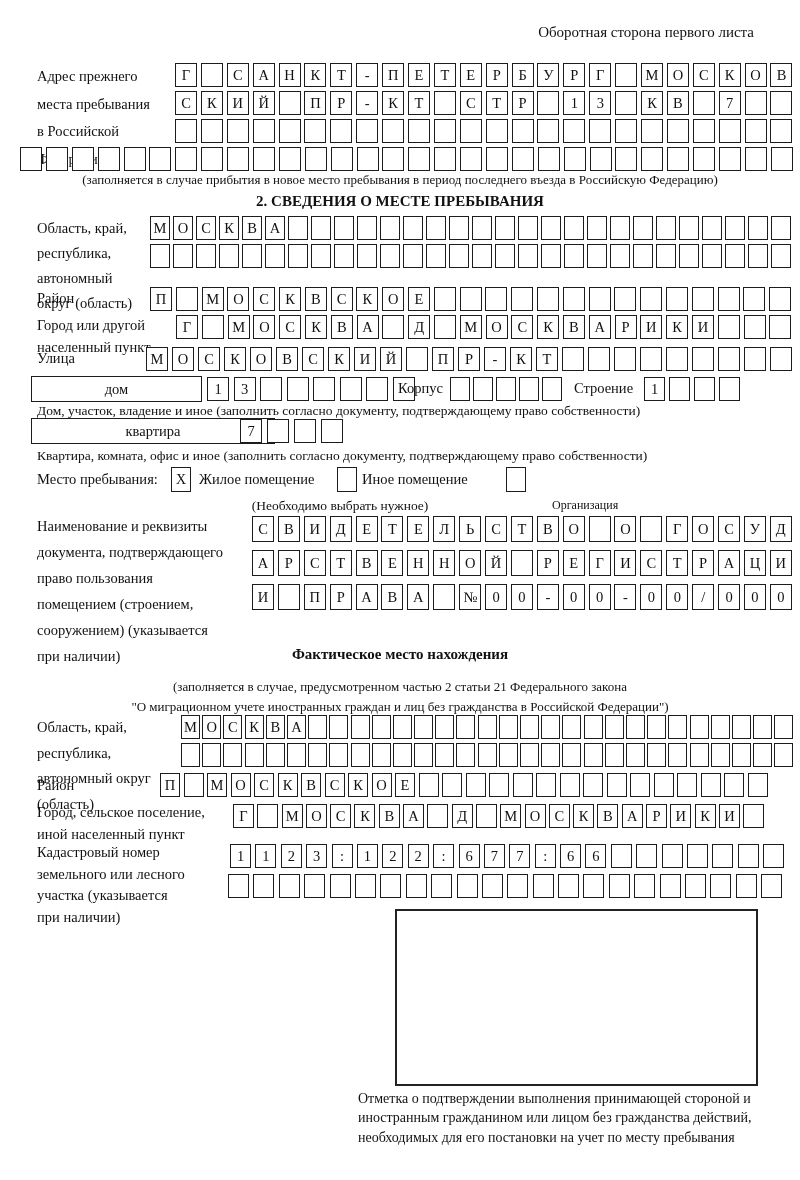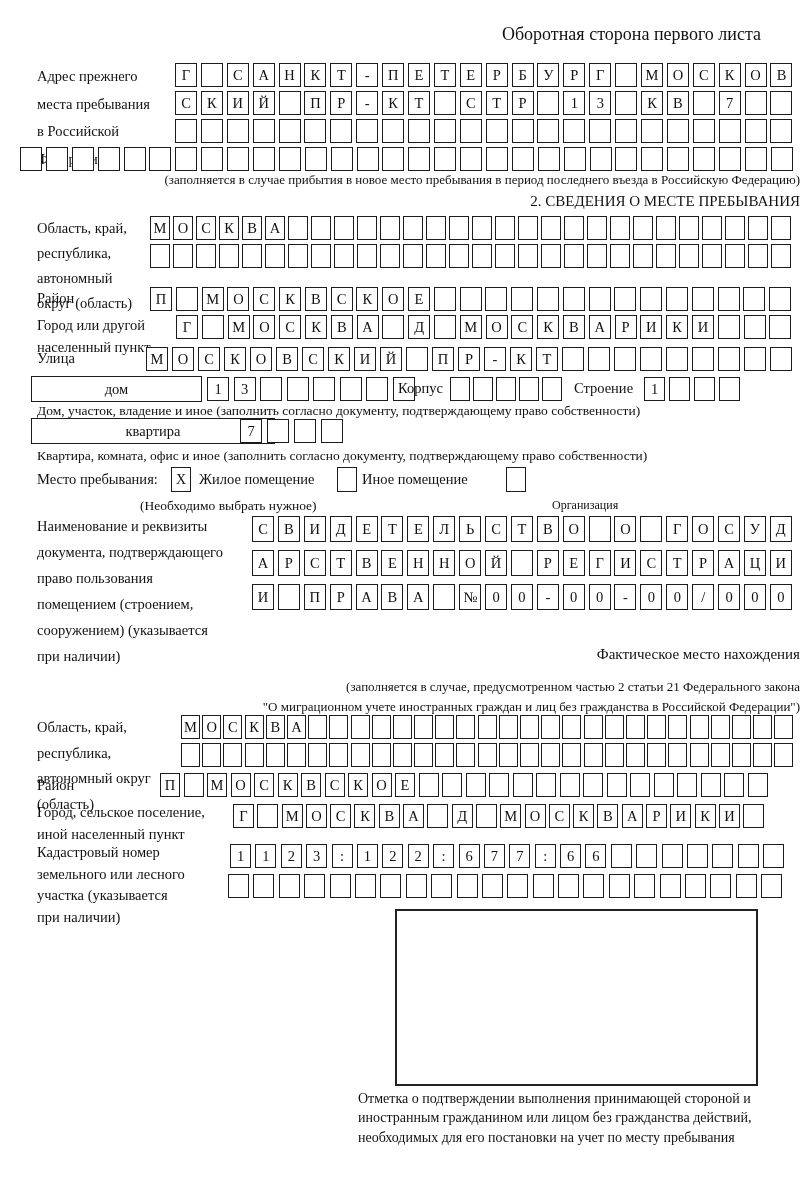--- a/index.html
+++ b/index.html
@@ -2,38 +2,38 @@
 <html><head>
 <meta charset="utf-8">
 <style>
   *{margin:0;padding:0;box-sizing:border-box}
   html,body{background:#fff}
   body{width:800px;height:1180px;position:relative;overflow:hidden;
        font-family:"Liberation Serif","DejaVu Serif",serif;color:#111}
   .abs{position:absolute}
   .lbl{font-size:14.5px;white-space:pre-line}
   .cap{font-size:13px}
-  .center{left:0;width:800px;text-align:right}
-  .bold{font-weight:normal}
+  .center{left:0;width:800px;text-align:center}
+  .bold{font-weight:bold}
   .row{position:absolute;display:flex;white-space:nowrap}
   .cell{flex:none;width:var(--cw,22px);height:var(--ch,24px);
         margin-right:calc(var(--p,26px) - var(--cw,22px));
         border:1.5px solid #1c1c1c;background:#fff;
         display:inline-flex;align-items:center;justify-content:center;
         font-size:14.5px;color:#111}
   .cb{position:absolute;width:20px;height:25px;border:1.5px solid #1c1c1c;
       text-align:center;font-size:14px;line-height:23px;background:#fff}
   .txtbox{position:absolute;border:1.5px solid #1c1c1c;background:#fff;
       display:flex;align-items:center;justify-content:center;font-size:14.5px}
   .stamp{position:absolute;border:2px solid #222;background:#fff}
 </style>
 </head>
 <body>
 
-<div class="abs" style="top:24px;right:39px;font-size:18px">Оборотная сторона первого листа</div>
+<div class="abs" style="top:24px;right:46px;font-size:15px">Оборотная сторона первого листа</div>
 
 <div class="abs lbl" style="left:37px;top:63px;line-height:27.5px">Адрес прежнего
 места пребывания
 в Российской
 Федерации</div>
 <div class="row" style="left:175px;top:63px;--p:25.9px;--cw:22px">
     <span class="cell">Г</span>
     <span class="cell"></span>
     <span class="cell">С</span>
     <span class="cell">А</span>
@@ -335,21 +335,21 @@
   </div>
 <div class="abs" style="left:37px;top:448px;font-size:13.5px">Квартира, комната, офис и иное (заполнить согласно документу, подтверждающему право собственности)</div>
 
 <div class="abs" style="left:37px;top:471px;font-size:14.5px">Место пребывания:</div>
 <div class="cb" style="left:171px;top:467px">X</div>
 <div class="abs" style="left:199px;top:471px;font-size:14.5px">Жилое помещение</div>
 <div class="cb" style="left:337px;top:467px"></div>
 <div class="abs" style="left:362px;top:471px;font-size:14.5px">Иное помещение</div>
 <div class="cb" style="left:506px;top:467px"></div>
 <div class="abs" style="left:552px;top:498px;font-size:12px">Организация</div>
-<div class="abs" style="left:140px;top:498px;width:400px;font-size:13.5px">(Необходимо выбрать нужное)</div>
+<div class="abs" style="left:140px;top:498px;width:400px;text-align:center;font-size:13.5px">(Необходимо выбрать нужное)</div>
 
 <div class="abs lbl" style="left:37px;top:513px;line-height:26px">Наименование и реквизиты
 документа, подтверждающего
 право пользования
 помещением (строением,
 сооружением) (указывается
 при наличии)</div>
 <div class="row" style="left:252px;top:516px;--p:25.9px;--cw:22px;--ch:26px">
     <span class="cell">С</span>
     <span class="cell">В</span>

